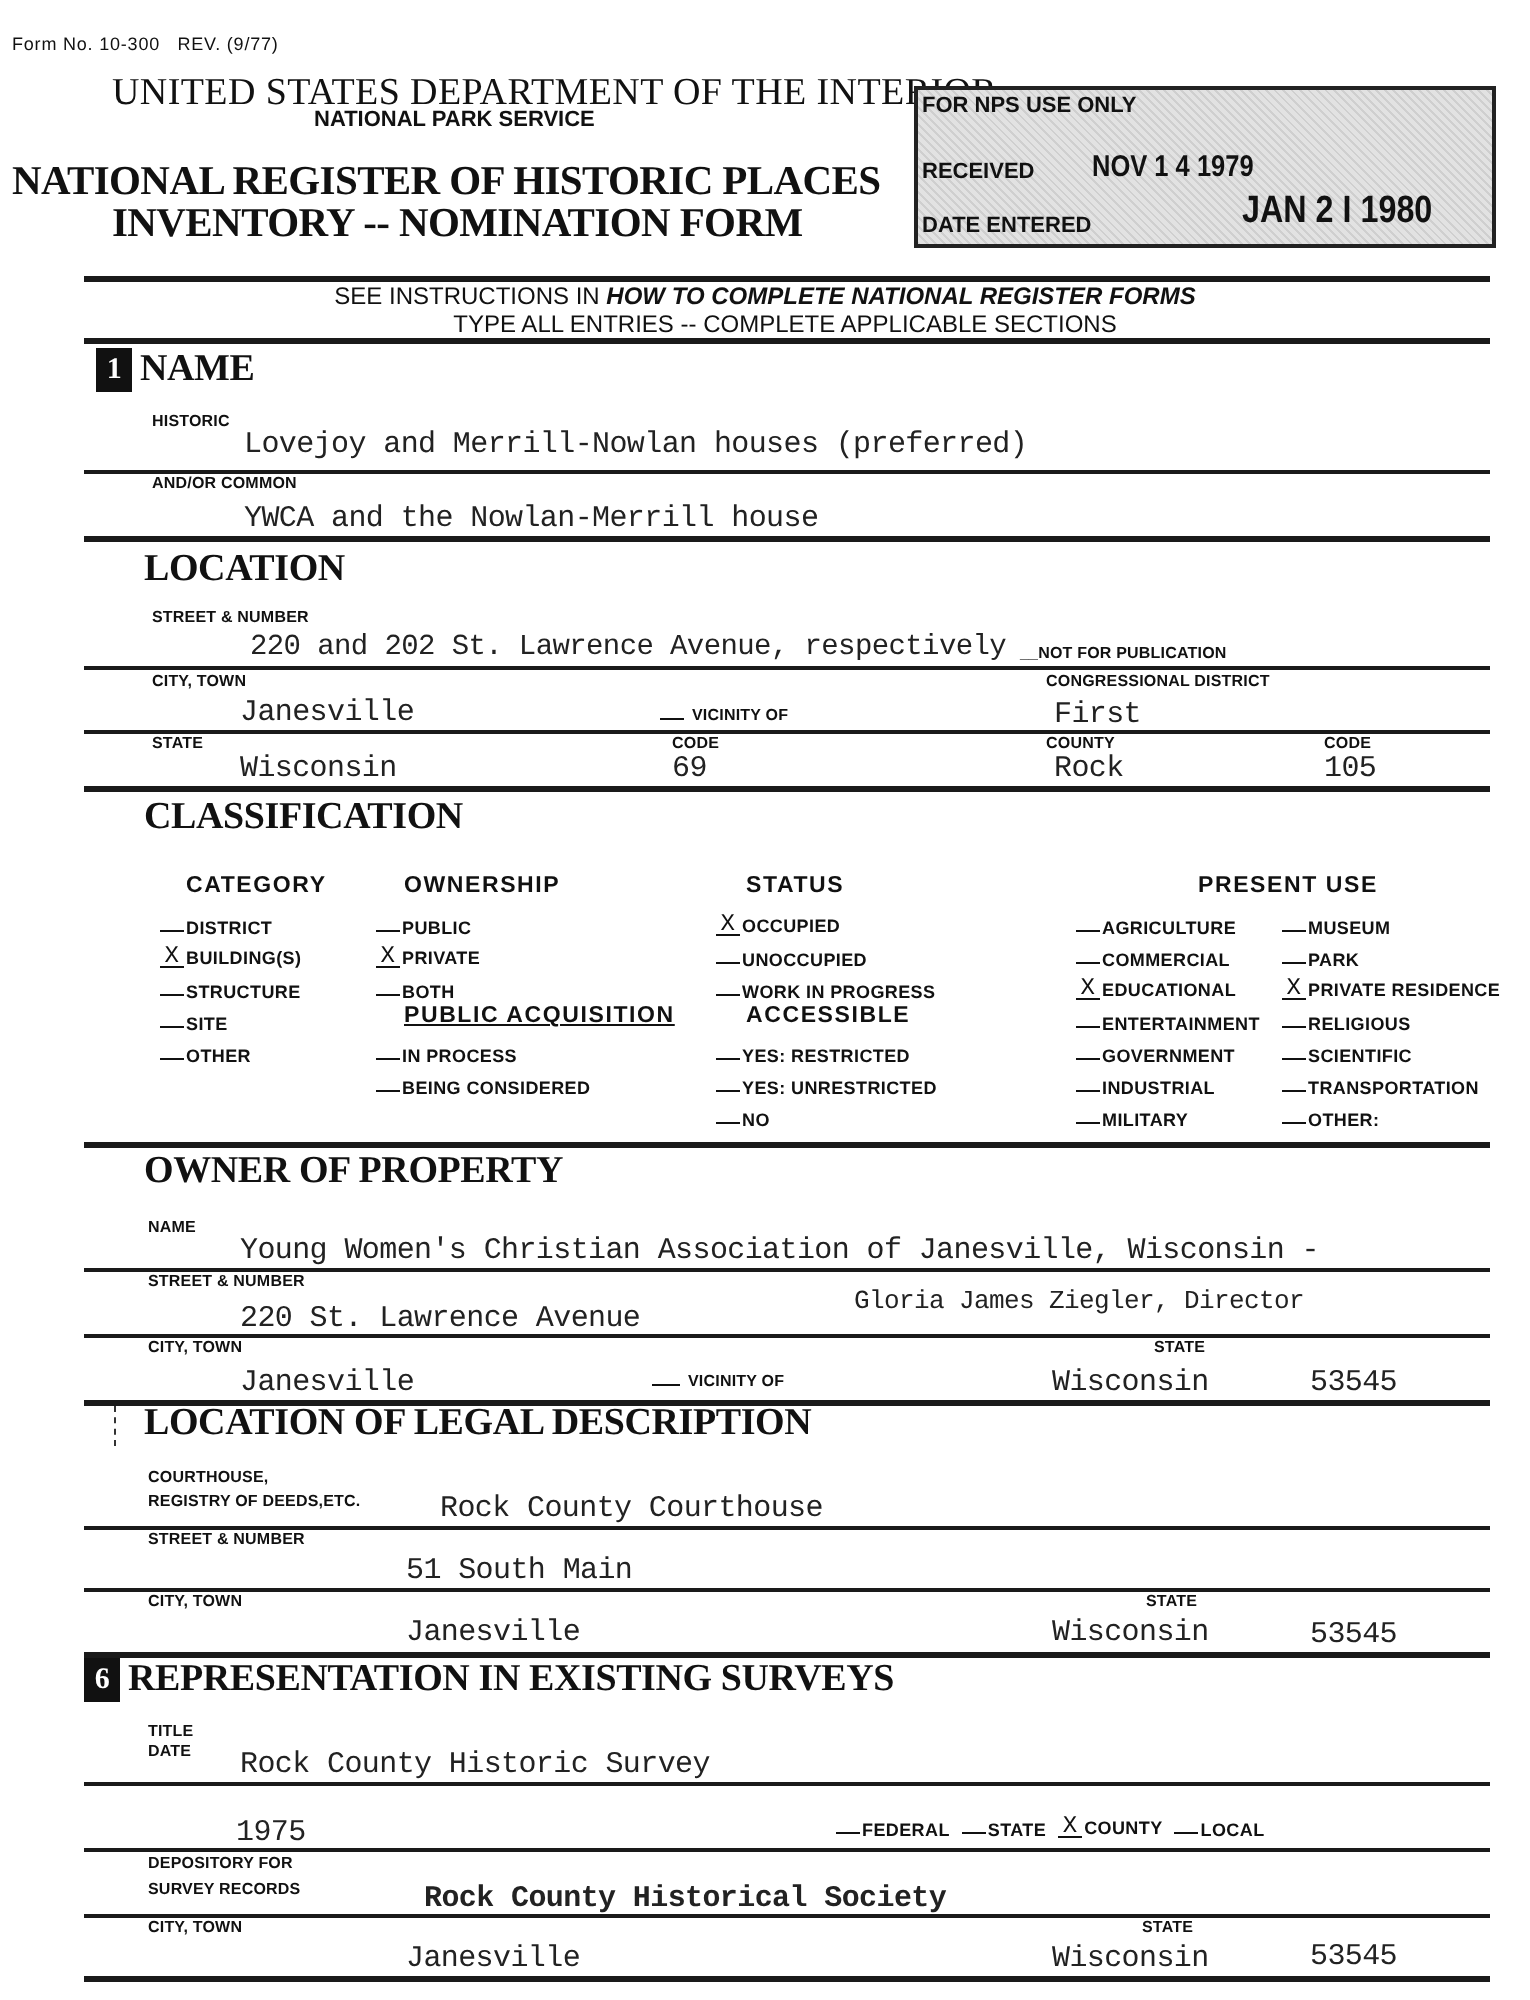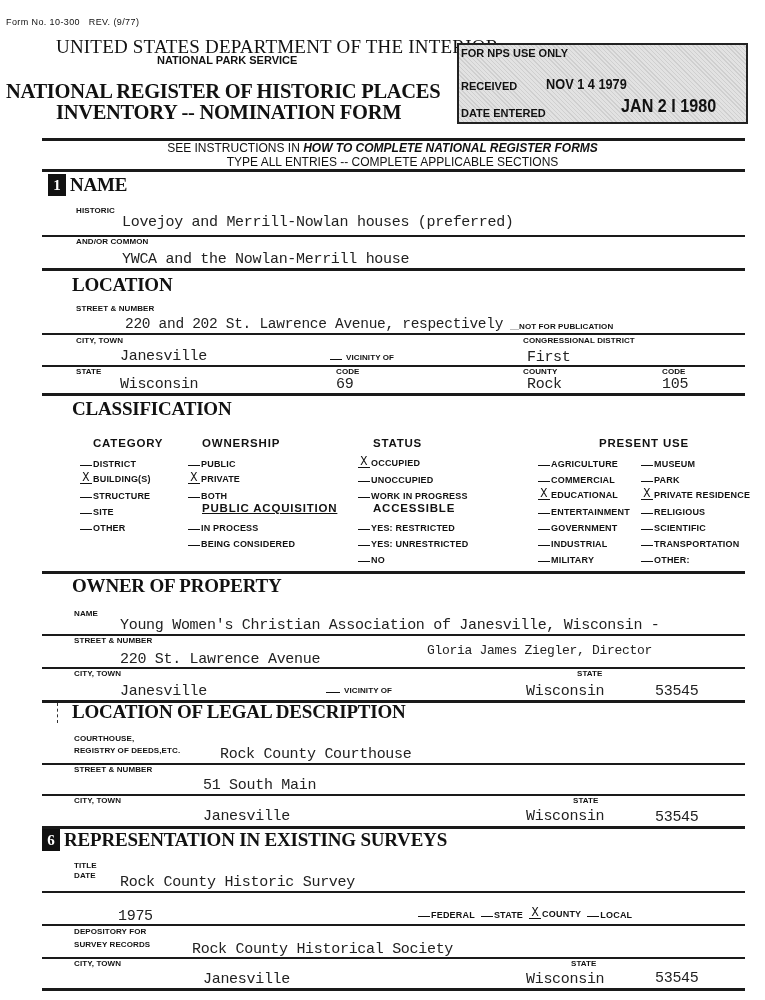--- a/index.html
+++ b/index.html
@@ -174,20 +174,20 @@
 <div class="abs typed" style="left:118px;top:908px;">1975</div>
 <div class="abs" style="left:418px;top:906px;display:flex;gap:6px;">
     <div class="opt"><span class="box"></span><span>FEDERAL</span></div>
     <div class="opt"><span class="box"></span><span>STATE</span></div>
     <div class="opt"><span class="box">X</span><span>COUNTY</span></div>
     <div class="opt"><span class="box"></span><span>LOCAL</span></div>
   </div>
 <div class="rule" style="left:42px;top:924px;width:703px;"></div>
 <div class="abs tiny" style="left:74px;top:927px;">DEPOSITORY FOR</div>
 <div class="abs tiny" style="left:74px;top:940px;">SURVEY RECORDS</div>
-<div class="abs typed" style="left:192px;top:941px;">Rock County Historical Society</div>
+<div class="abs typed" style="left:212px;top:941px;font-weight:bold;">Rock County Historical Society</div>
 <div class="rule" style="left:42px;top:957px;width:703px;"></div>
 <div class="abs tiny" style="left:74px;top:959px;">CITY, TOWN</div>
 <div class="abs tiny" style="left:571px;top:959px;">STATE</div>
 <div class="abs typed" style="left:203px;top:971px;">Janesville</div>
 <div class="abs typed" style="left:526px;top:971px;">Wisconsin</div>
 <div class="abs typed" style="left:655px;top:970px;">53545</div>
 <div class="rule thick" style="left:42px;top:988px;width:703px;"></div>
 
 </body></html>

